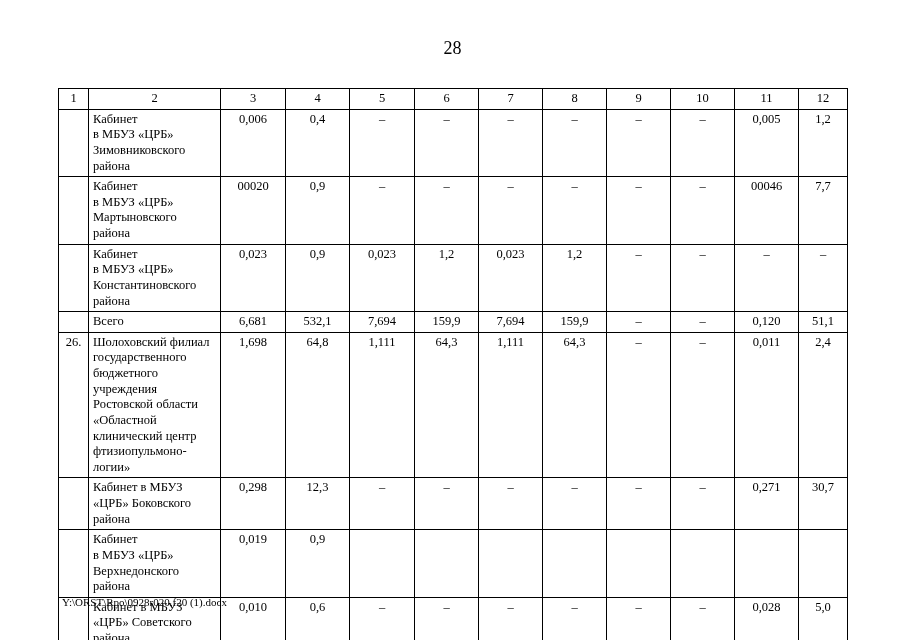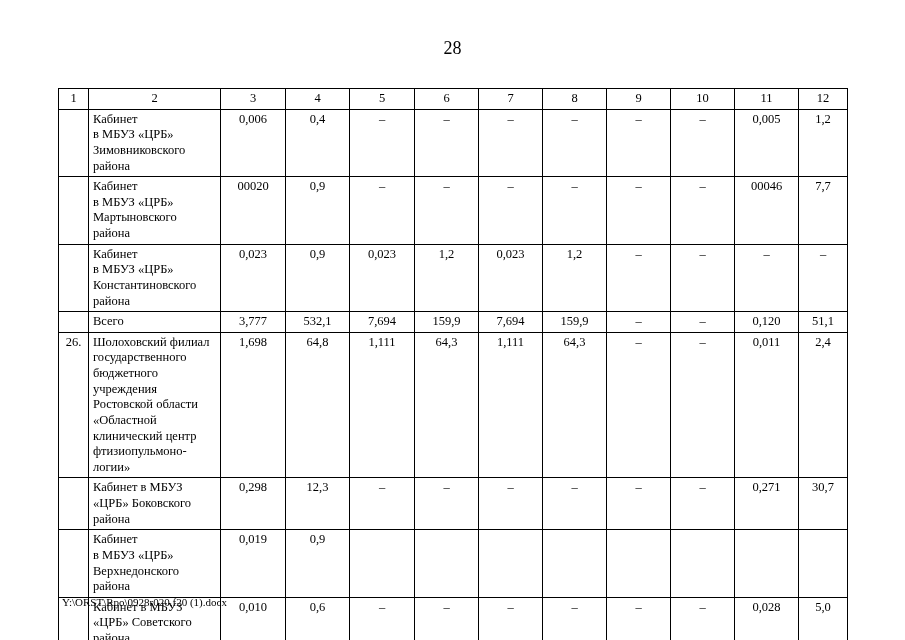--- a/index.html
+++ b/index.html
@@ -171,21 +171,21 @@
         <td class="c-val">–</td>
         <td class="c-val">–</td>
         <td class="c-val">–</td>
       </tr>
 
       <tr>
         <td class="c-num"></td>
         <td class="c-name">
             <span class="cellblock">Всего</span>
           </td>
-        <td class="c-val">3,777</td>
+        <td class="c-val">6,681</td>
         <td class="c-val">532,1</td>
         <td class="c-val">7,694</td>
         <td class="c-val">159,9</td>
         <td class="c-val">7,694</td>
         <td class="c-val">159,9</td>
         <td class="c-val">–</td>
         <td class="c-val">–</td>
         <td class="c-val">0,120</td>
         <td class="c-val">51,1</td>
       </tr>

